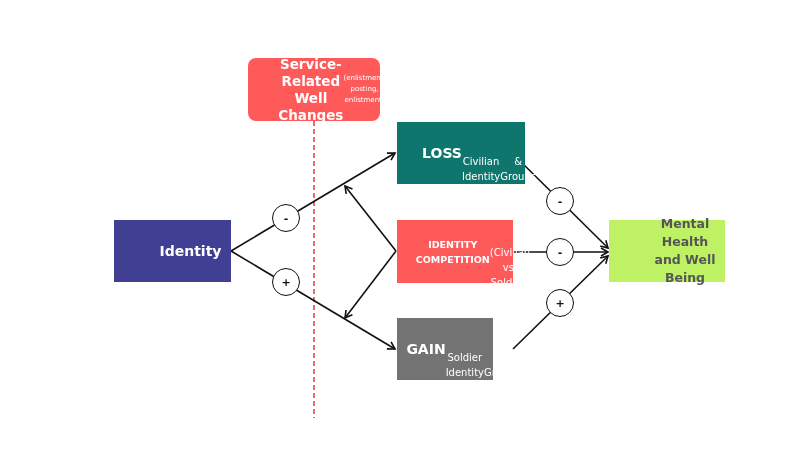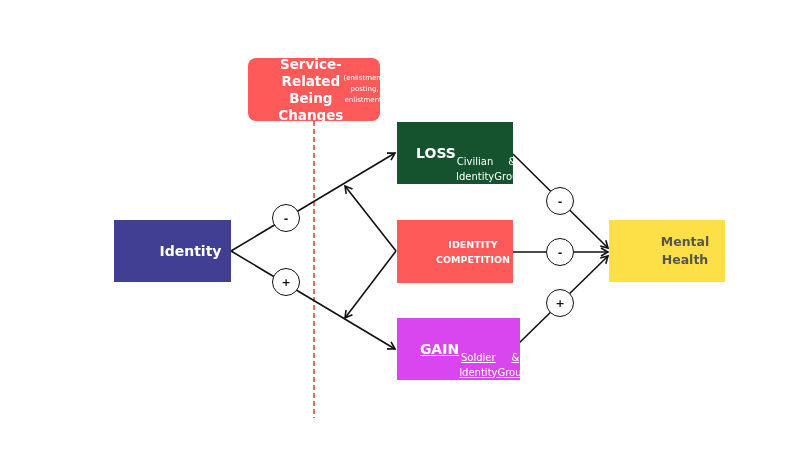--- a/index.html
+++ b/index.html
@@ -31,47 +31,49 @@
 
 <div class="box" style="left:114px; top:220px; width:117px; height:62px; background:#403f93;">
   <div class="b-title" style="font-size:14px; line-height:19px;">
     <div>Identity</div>
   </div>
 </div>
 
 <div class="box" style="left:248px; top:58px; width:132px; height:63px; background:#ff5a5a; border-radius:8px;">
   <div class="b-title" style="font-size:13.5px; line-height:17px;">
     <div>Service-Related</div>
-    <div>Being Changes</div>
+    <div>Well Changes</div>
   </div>
   <div style="font-size:7px; line-height:11px;">(enlistment, posting, enlistment)</div>
 </div>
 
-<div class="box" style="left:397px; top:122px; width:116px; height:62px; background:#14532d;">
+<div class="box" style="left:397px; top:122px; width:128px; height:62px; background:#0f766e;">
   <div class="b-title" style="font-size:14px; line-height:17px;">LOSS</div>
   <div class="sub">Civilian Identity</div>
   <div class="sub">&amp; Groups</div>
 </div>
 
 <div class="box" style="left:397px; top:220px; width:116px; height:63px; background:#ff5a5a;">
   <div class="b-title" style="font-size:9.5px; line-height:15px;">
     <div>IDENTITY</div>
     <div>COMPETITION</div>
   </div>
+  <div class="sub">(Civilian vs. Soldier)</div>
 </div>
 
-<div class="box" style="left:397px; top:318px; width:123px; height:62px; background:#d946ef;text-decoration:underline;">
+<div class="box" style="left:397px; top:318px; width:96px; height:62px; background:#737373;">
   <div class="b-title" style="font-size:14px; line-height:17px;">GAIN</div>
   <div class="sub">Soldier Identity</div>
   <div class="sub">&amp; Groups</div>
 </div>
 
-<div class="box" style="left:609px; top:220px; width:116px; height:62px; background:#fde047; color:#555555;">
+<div class="box" style="left:609px; top:220px; width:116px; height:62px; background:#bef264; color:#555555;">
   <div class="b-title" style="font-size:12.5px; line-height:18px;">
     <div>Mental Health</div>
+    <div>and Well Being</div>
   </div>
 </div>
 
 <div class="sign" style="left:272px; top:204px;">-</div>
 <div class="sign" style="left:272px; top:268px;">+</div>
 <div class="sign" style="left:546px; top:187px;">-</div>
 <div class="sign" style="left:546px; top:238px;">-</div>
 <div class="sign" style="left:546px; top:289px;">+</div>
 
 </body></html>

